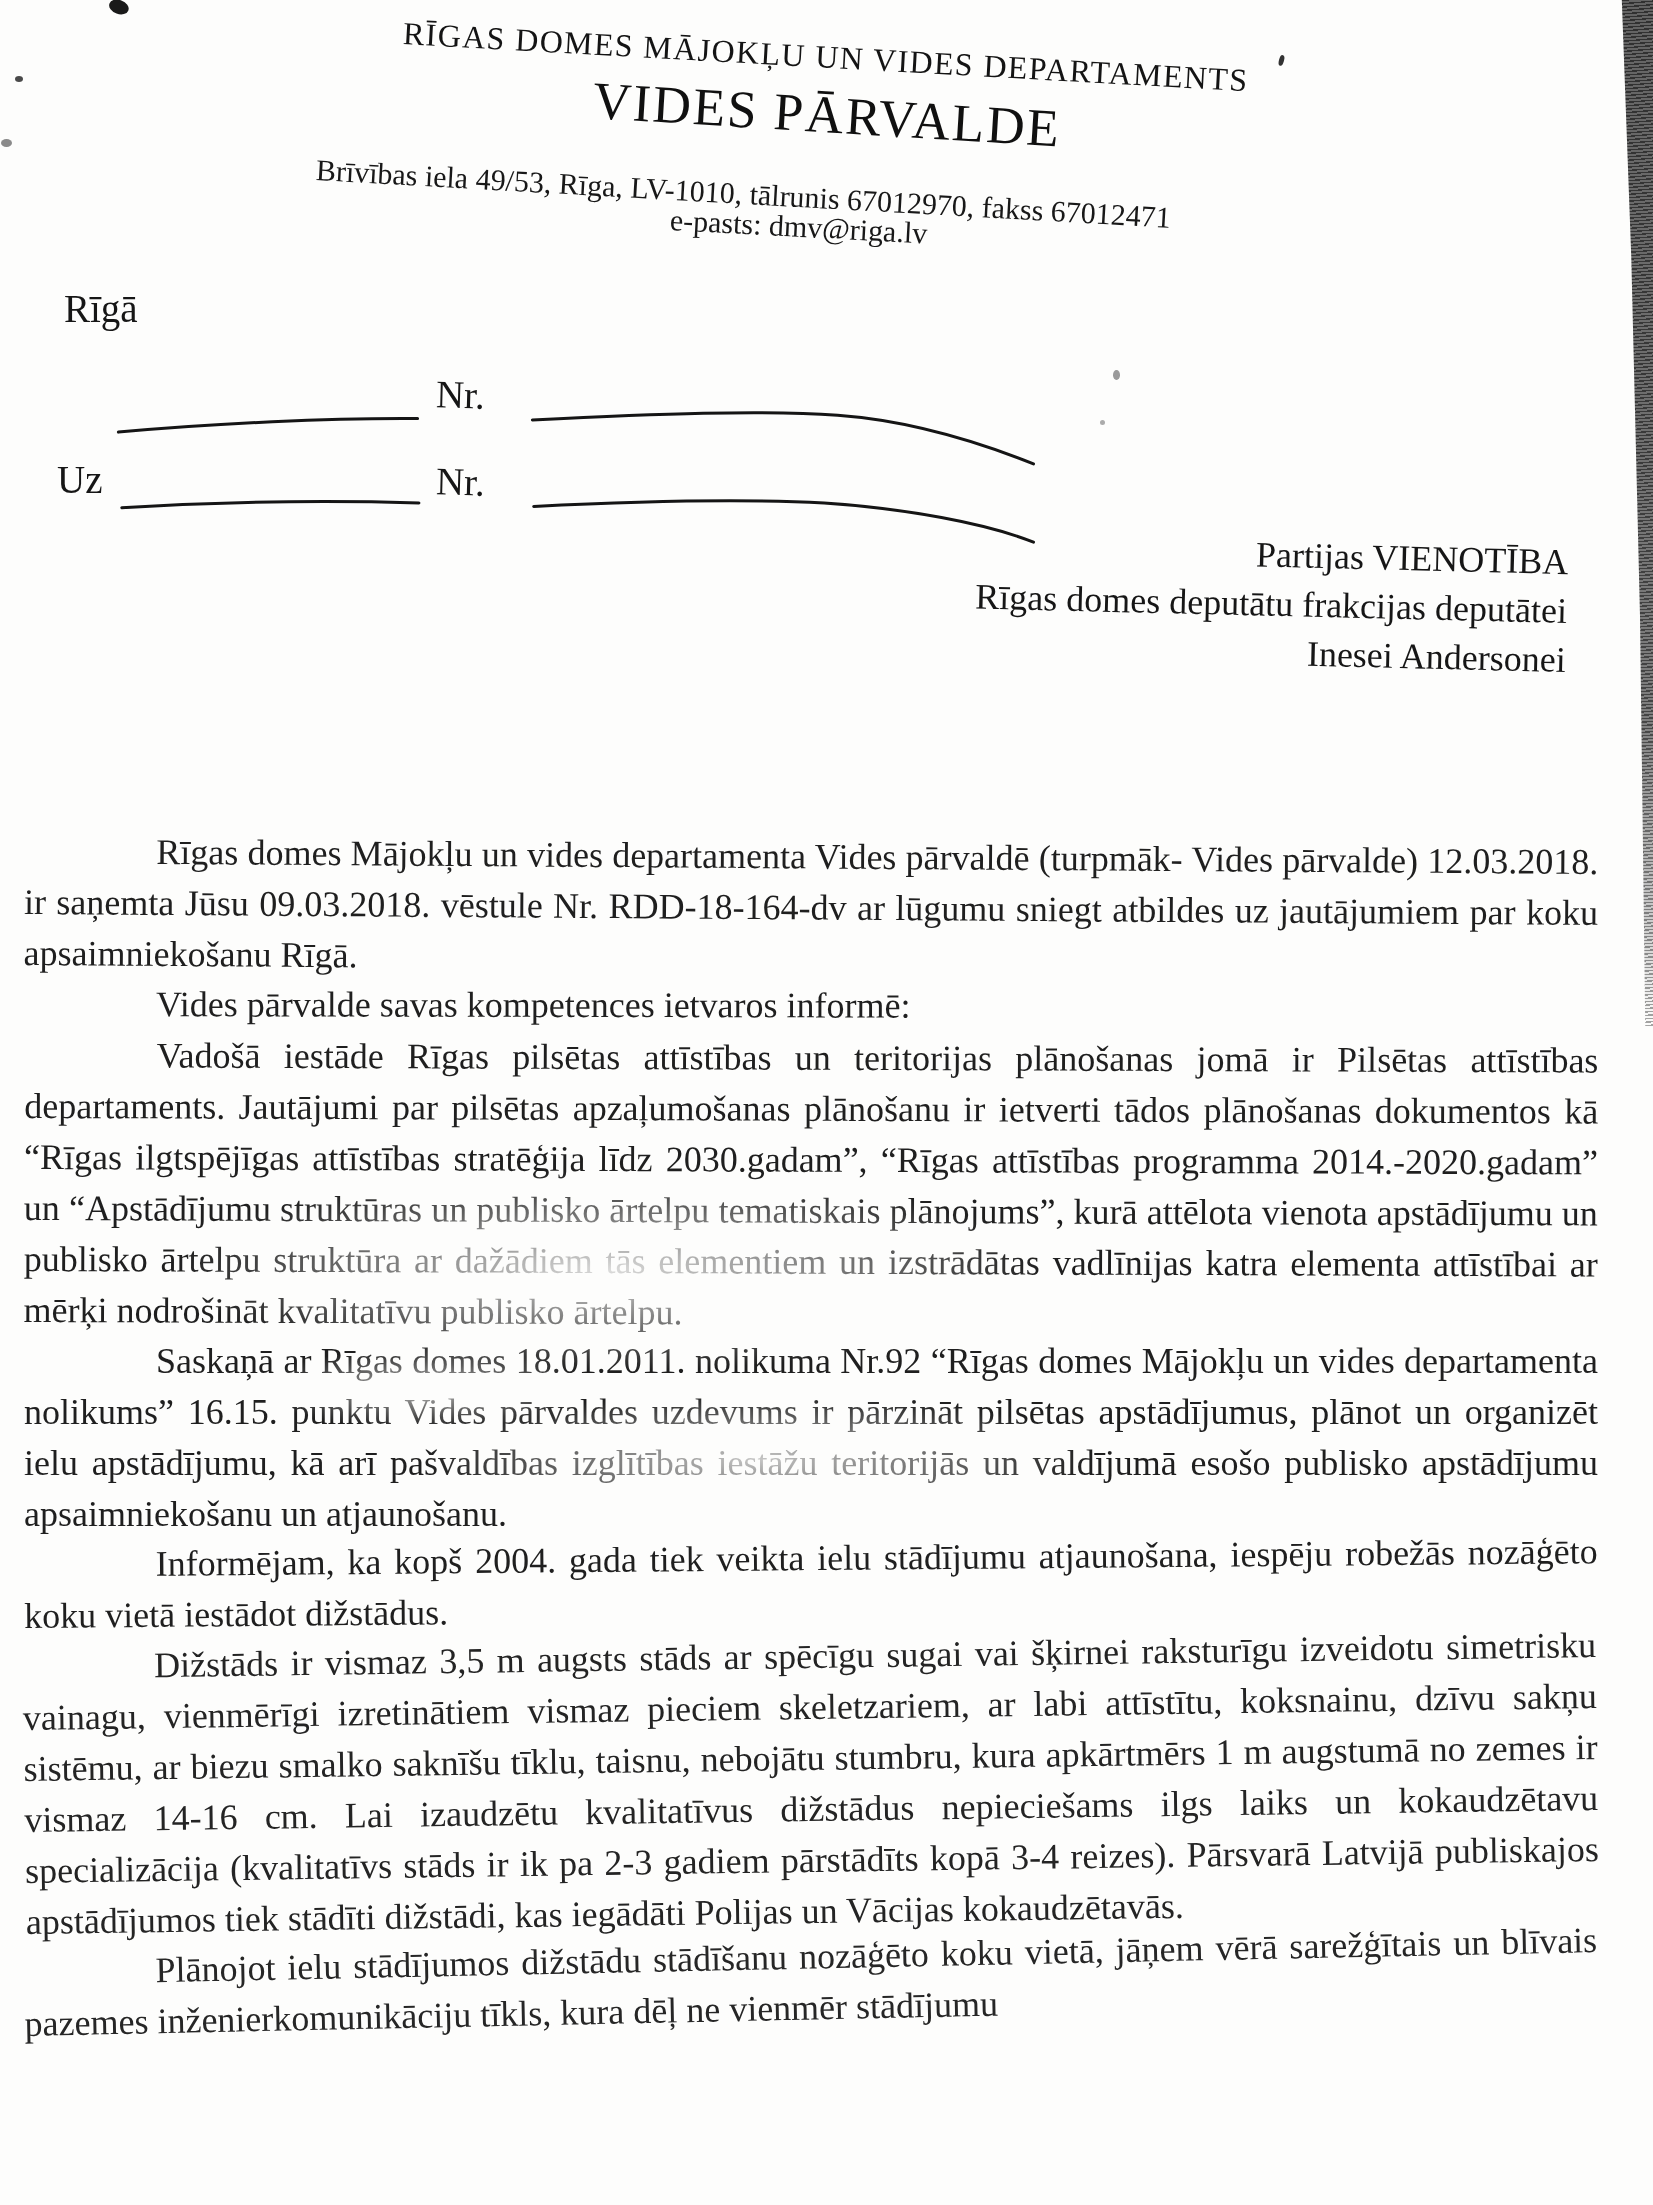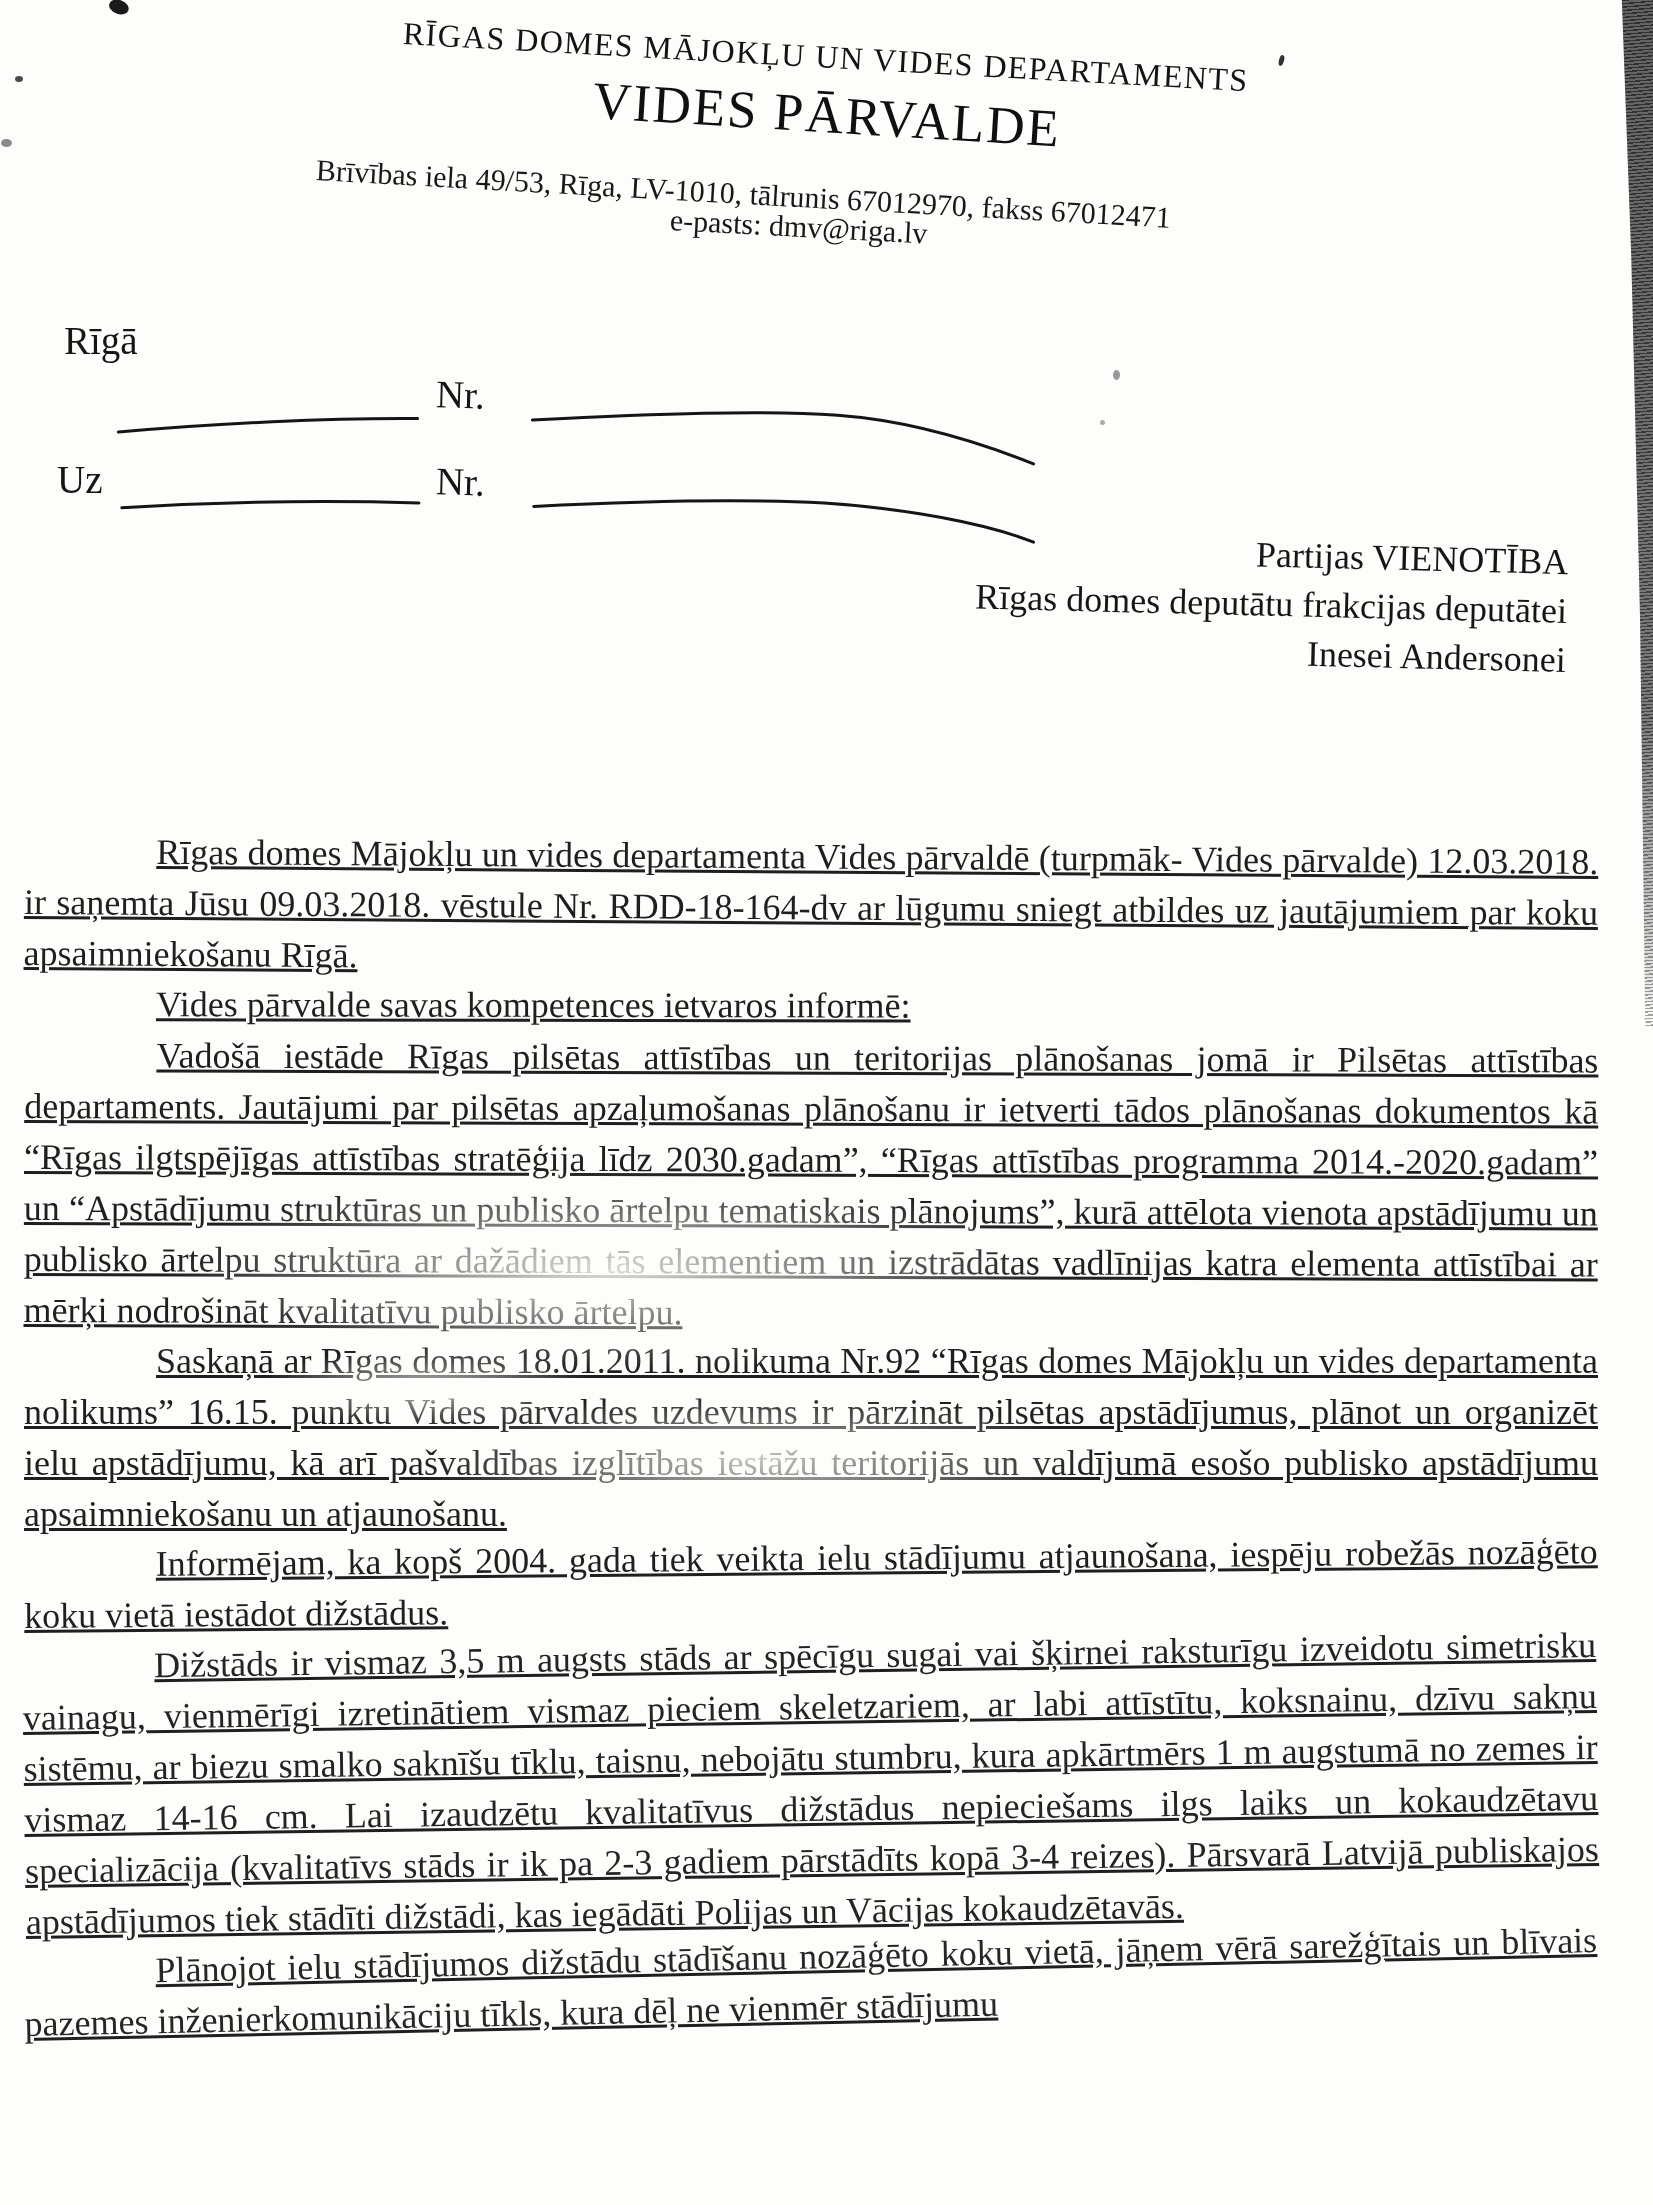--- a/index.html
+++ b/index.html
@@ -29,41 +29,41 @@
     font-size:30px;white-space:nowrap;
     transform:rotate(3.2deg);transform-origin:left center;color:#181818;
   }
   .email-line{
     left:670px;top:203px;
     font-size:30px;white-space:nowrap;
     transform:rotate(3deg);transform-origin:left center;color:#181818;
   }
 
   
-  .city-word{left:64px;top:286px;font-size:39px;color:#161616;margin-top:32px;}
+  .city-word{left:64px;top:286px;font-size:39px;color:#161616;}
   .nr1{left:436px;top:372px;font-size:39px;transform:rotate(1.5deg);color:#161616;}
   .uz-word{left:57px;top:457px;font-size:39px;color:#161616;}
   .nr2{left:436px;top:459px;font-size:39px;transform:rotate(1.5deg);color:#161616;}
   .ref-lines{left:61px;top:361px;width:1013px;height:203px;}
 
   
   .recipient{
     left:797px;top:538px;width:770px;
     text-align:right;font-size:36px;line-height:49px;
     transform:rotate(1.4deg);transform-origin:right center;color:#161616;
   }
 
   
   .subject{left:27px;top:731px;font-size:38px;color:#1a1a1a;}
 
   
   .body-text{
     left:24px;top:826px;width:1574px;
     font-size:36px;line-height:51px;
-    text-align:justify;color:#1f1f1f;text-decoration:underline;
+    text-align:justify;color:#1f1f1f;
   }
   .body-text p{
     margin:0;text-indent:132px;
     transform-origin:left center;
   }
   .p1{transform:rotate(0.4deg);}
   .p2{transform:rotate(0.1deg);}
   .p3{transform:rotate(0.2deg);}
   .p4{transform:rotate(0deg);}
   .p5{transform:rotate(-0.5deg);}

